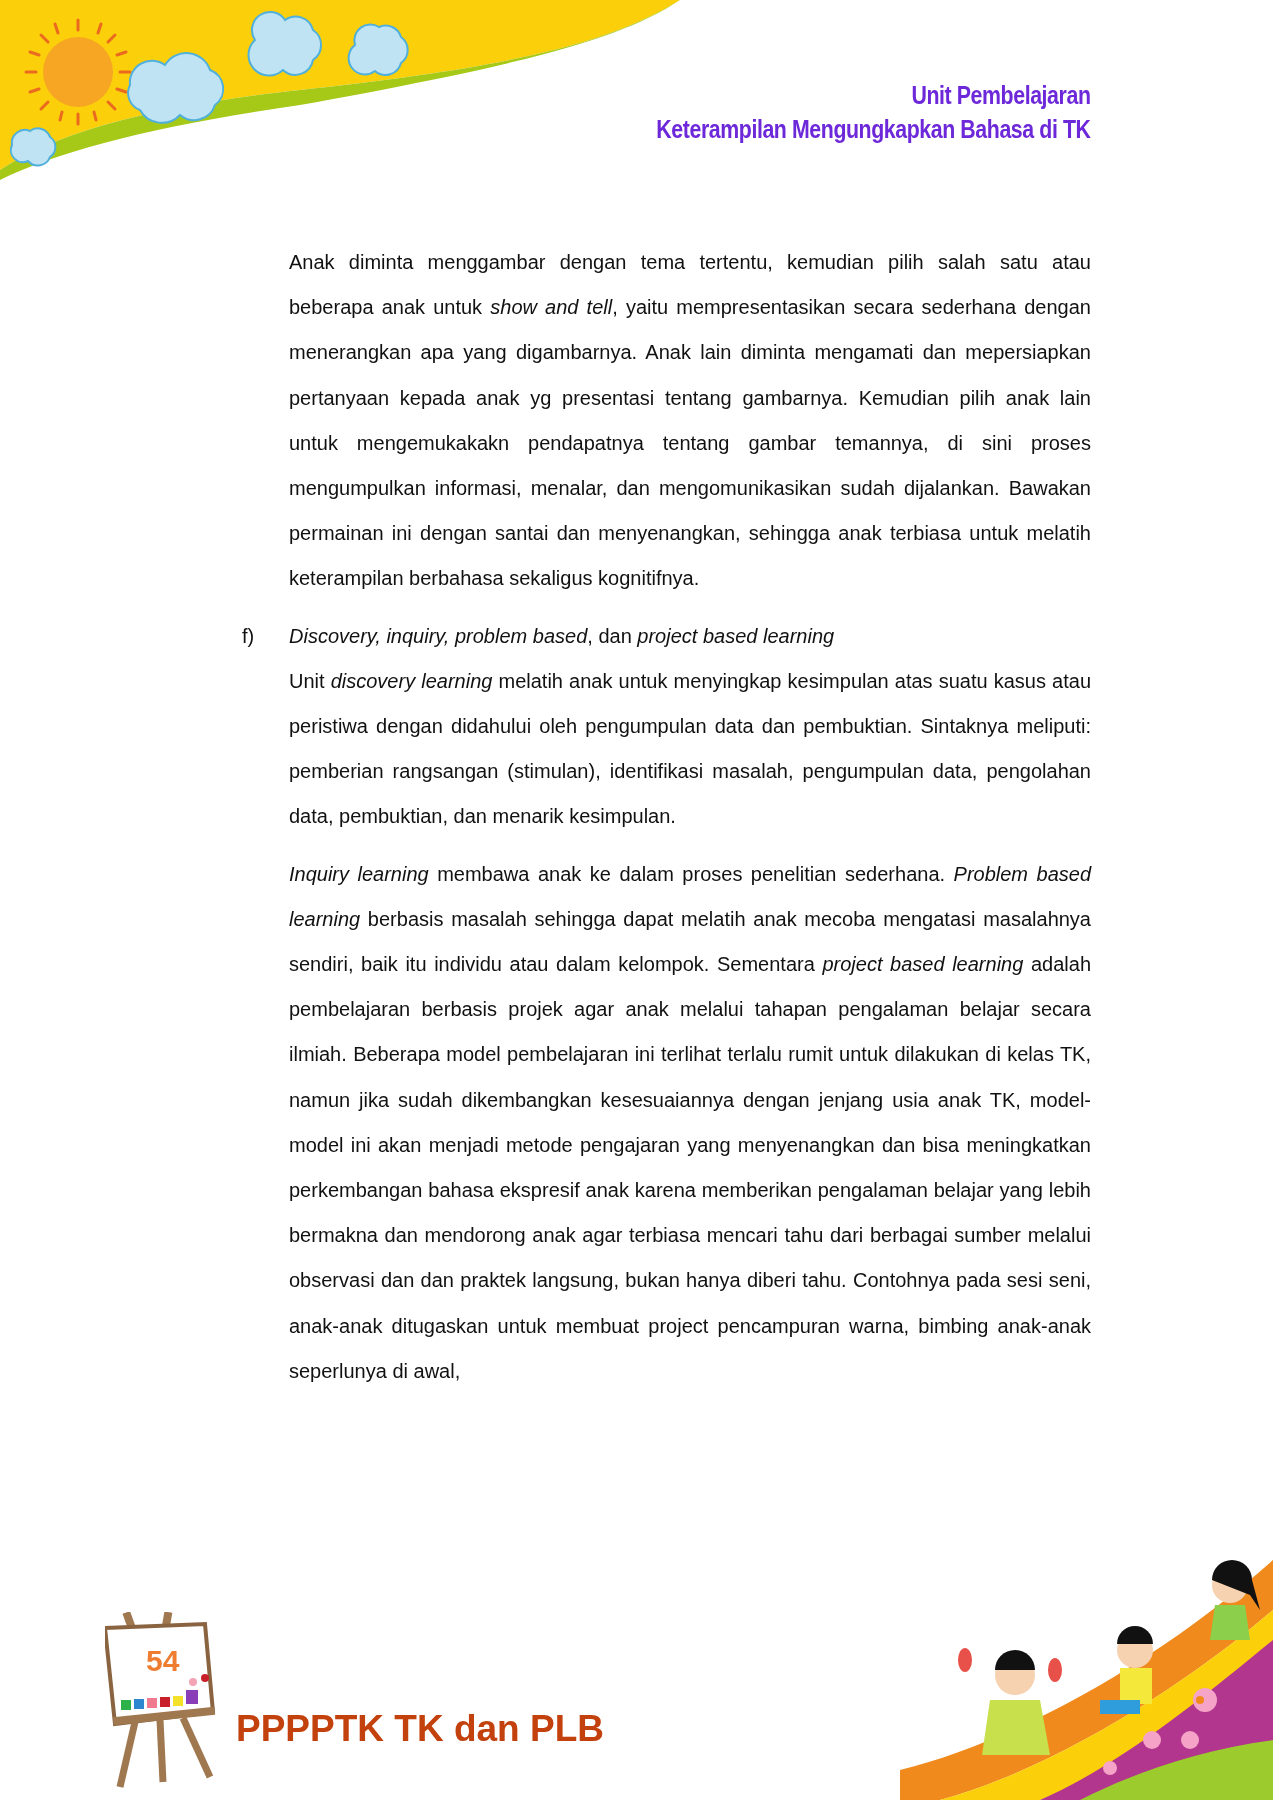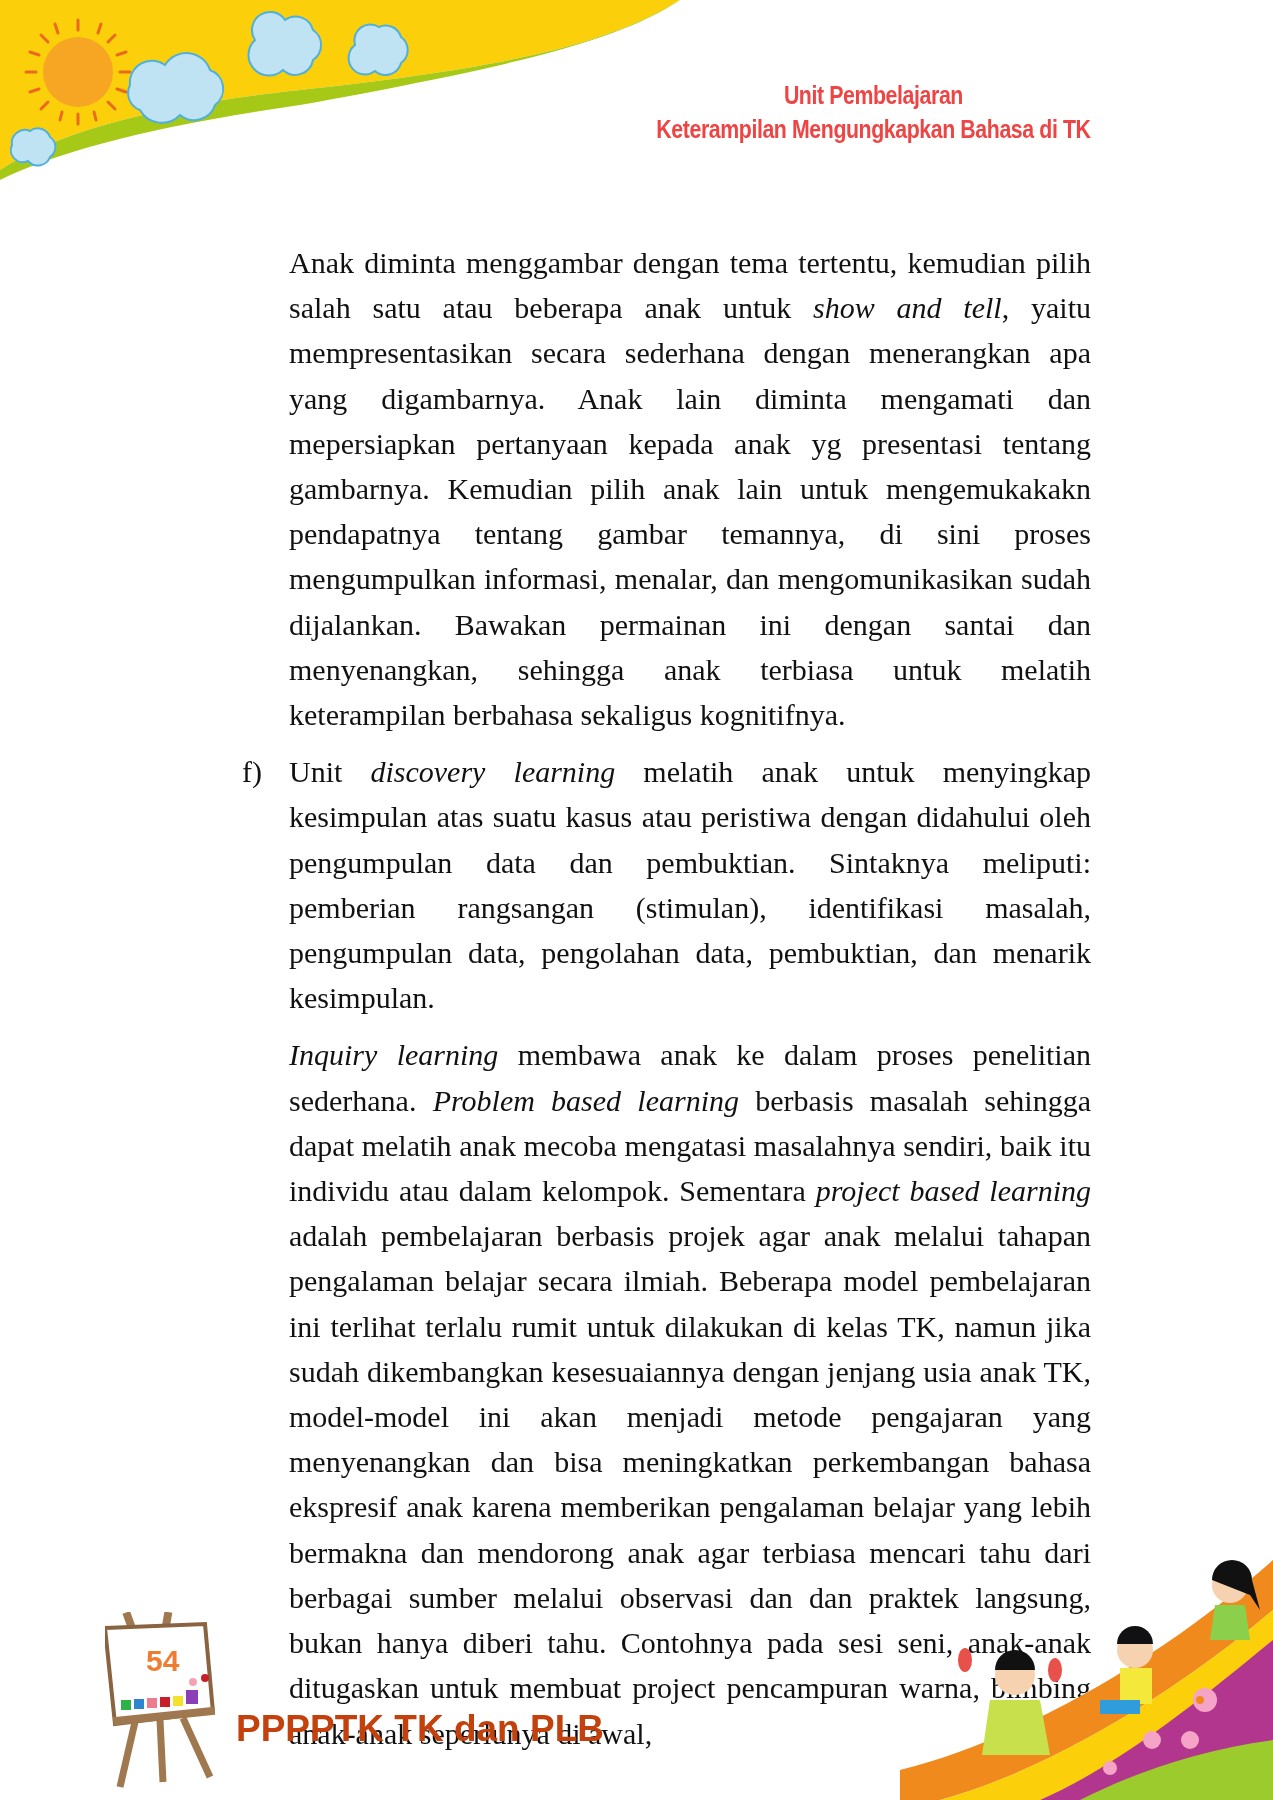--- a/index.html
+++ b/index.html
@@ -1,21 +1,21 @@
 <!DOCTYPE html>
 <html><head>
 <meta charset="utf-8">
 <style>
   html, body { margin: 0; padding: 0; background: #ffffff; }
   body { width: 1273px; height: 1800px; position: relative; overflow: hidden; font-family: "DejaVu Serif", serif; }
   .banner { position: absolute; left: 0; top: 0; width: 700px; height: 180px; }
-  .header-titles { position: absolute; right: 182px; top: 78px; text-align: center; color: #ef4444; font-family: "Liberation Sans", sans-serif; font-weight: bold; font-stretch: condensed; letter-spacing: -0.5px; }
+  .header-titles { position: absolute; right: 182px; top: 78px; text-align: right; color: #6d28d9; font-family: "Liberation Sans", sans-serif; font-weight: bold; font-stretch: condensed; letter-spacing: -0.5px; }
   .header-titles .line1 { font-size: 26px; line-height: 34px; transform: scaleX(0.82); transform-origin: right; }
   .header-titles .line2 { font-size: 26px; line-height: 34px; transform: scaleX(0.82); transform-origin: right; }
-  .content { position: absolute; left: 289px; top: 240px; width: 802px; font-family: Liberation Serif, serif; font-size: 30px; color: #111; }
+  .content { position: absolute; left: 289px; top: 240px; width: 802px; font-family: Liberation Sans, sans-serif; font-size: 20px; color: #111; }
   .para { text-align: justify; line-height: 45.2px; margin: 0; }
   .para + .para { margin-top: 12px; }
   .list-item { position: relative; margin-top: 12px; }
   .list-marker { position: absolute; left: -47px; top: 0; line-height: 45.2px; }
   .list-heading { line-height: 45.2px; margin: 0; }
   em { font-style: italic; }
   .footer-easel { position: absolute; left: 105px; top: 1612px; width: 130px; height: 180px; }
   .page-number { position: absolute; left: 146px; top: 1644px; font-family: "Liberation Sans", sans-serif; font-weight: bold; font-size: 30px; color: #ee7d31; }
   .footer-org { position: absolute; left: 236px; top: 1708px; font-family: "Liberation Sans", sans-serif; font-weight: bold; font-size: 37px; color: #c2410c; }
   .footer-art { position: absolute; left: 900px; top: 1540px; width: 373px; height: 260px; }
@@ -60,20 +60,23 @@
   <div class="line2">Keterampilan Mengungkapkan Bahasa di TK</div>
 </div>
 
 <div class="content">
   <p class="para">
     <span>Anak diminta menggambar dengan tema tertentu, kemudian pilih salah satu atau beberapa anak untuk </span><em>show and tell</em><span>, yaitu mempresentasikan secara sederhana dengan menerangkan apa yang digambarnya. Anak lain diminta mengamati dan mepersiapkan pertanyaan kepada anak yg presentasi tentang gambarnya. Kemudian pilih anak lain untuk mengemukakakn pendapatnya tentang gambar temannya, di sini proses mengumpulkan informasi, menalar, dan mengomunikasikan sudah dijalankan. Bawakan permainan ini dengan santai dan menyenangkan, sehingga anak terbiasa untuk melatih keterampilan berbahasa sekaligus kognitifnya.</span>
   </p>
 
   <div class="list-item">
     <span class="list-marker">f)</span>
+    <p class="list-heading">
+      <em>Discovery, inquiry, problem based</em><span>, dan </span><em>project based learning</em>
+    </p>
     <p class="para">
       <span>Unit </span><em>discovery learning</em><span> melatih anak untuk menyingkap kesimpulan atas suatu kasus atau peristiwa dengan didahului oleh pengumpulan data dan pembuktian. Sintaknya meliputi: pemberian rangsangan (stimulan), identifikasi masalah, pengumpulan data, pengolahan data, pembuktian, dan menarik kesimpulan.</span>
     </p>
     <p class="para">
       <em>Inquiry learning</em><span> membawa anak ke dalam proses penelitian sederhana. </span><em>Problem based learning</em><span> berbasis masalah sehingga dapat melatih anak mecoba mengatasi masalahnya sendiri, baik itu individu atau dalam kelompok. Sementara </span><em>project based learning</em><span> adalah pembelajaran berbasis projek agar anak melalui tahapan pengalaman belajar secara ilmiah. Beberapa model pembelajaran ini terlihat terlalu rumit untuk dilakukan di kelas TK, namun jika sudah dikembangkan kesesuaiannya dengan jenjang usia anak TK, model-model ini akan menjadi metode pengajaran yang menyenangkan dan bisa meningkatkan perkembangan bahasa ekspresif anak karena memberikan pengalaman belajar yang lebih bermakna dan mendorong anak agar terbiasa mencari tahu dari berbagai sumber melalui observasi dan dan praktek langsung, bukan hanya diberi tahu. Contohnya pada sesi seni, anak-anak ditugaskan untuk membuat project pencampuran warna, bimbing anak-anak seperlunya di awal,</span>
     </p>
   </div>
 </div>
 
 <svg class="footer-easel" viewBox="0 0 130 180" xmlns="http://www.w3.org/2000/svg">

